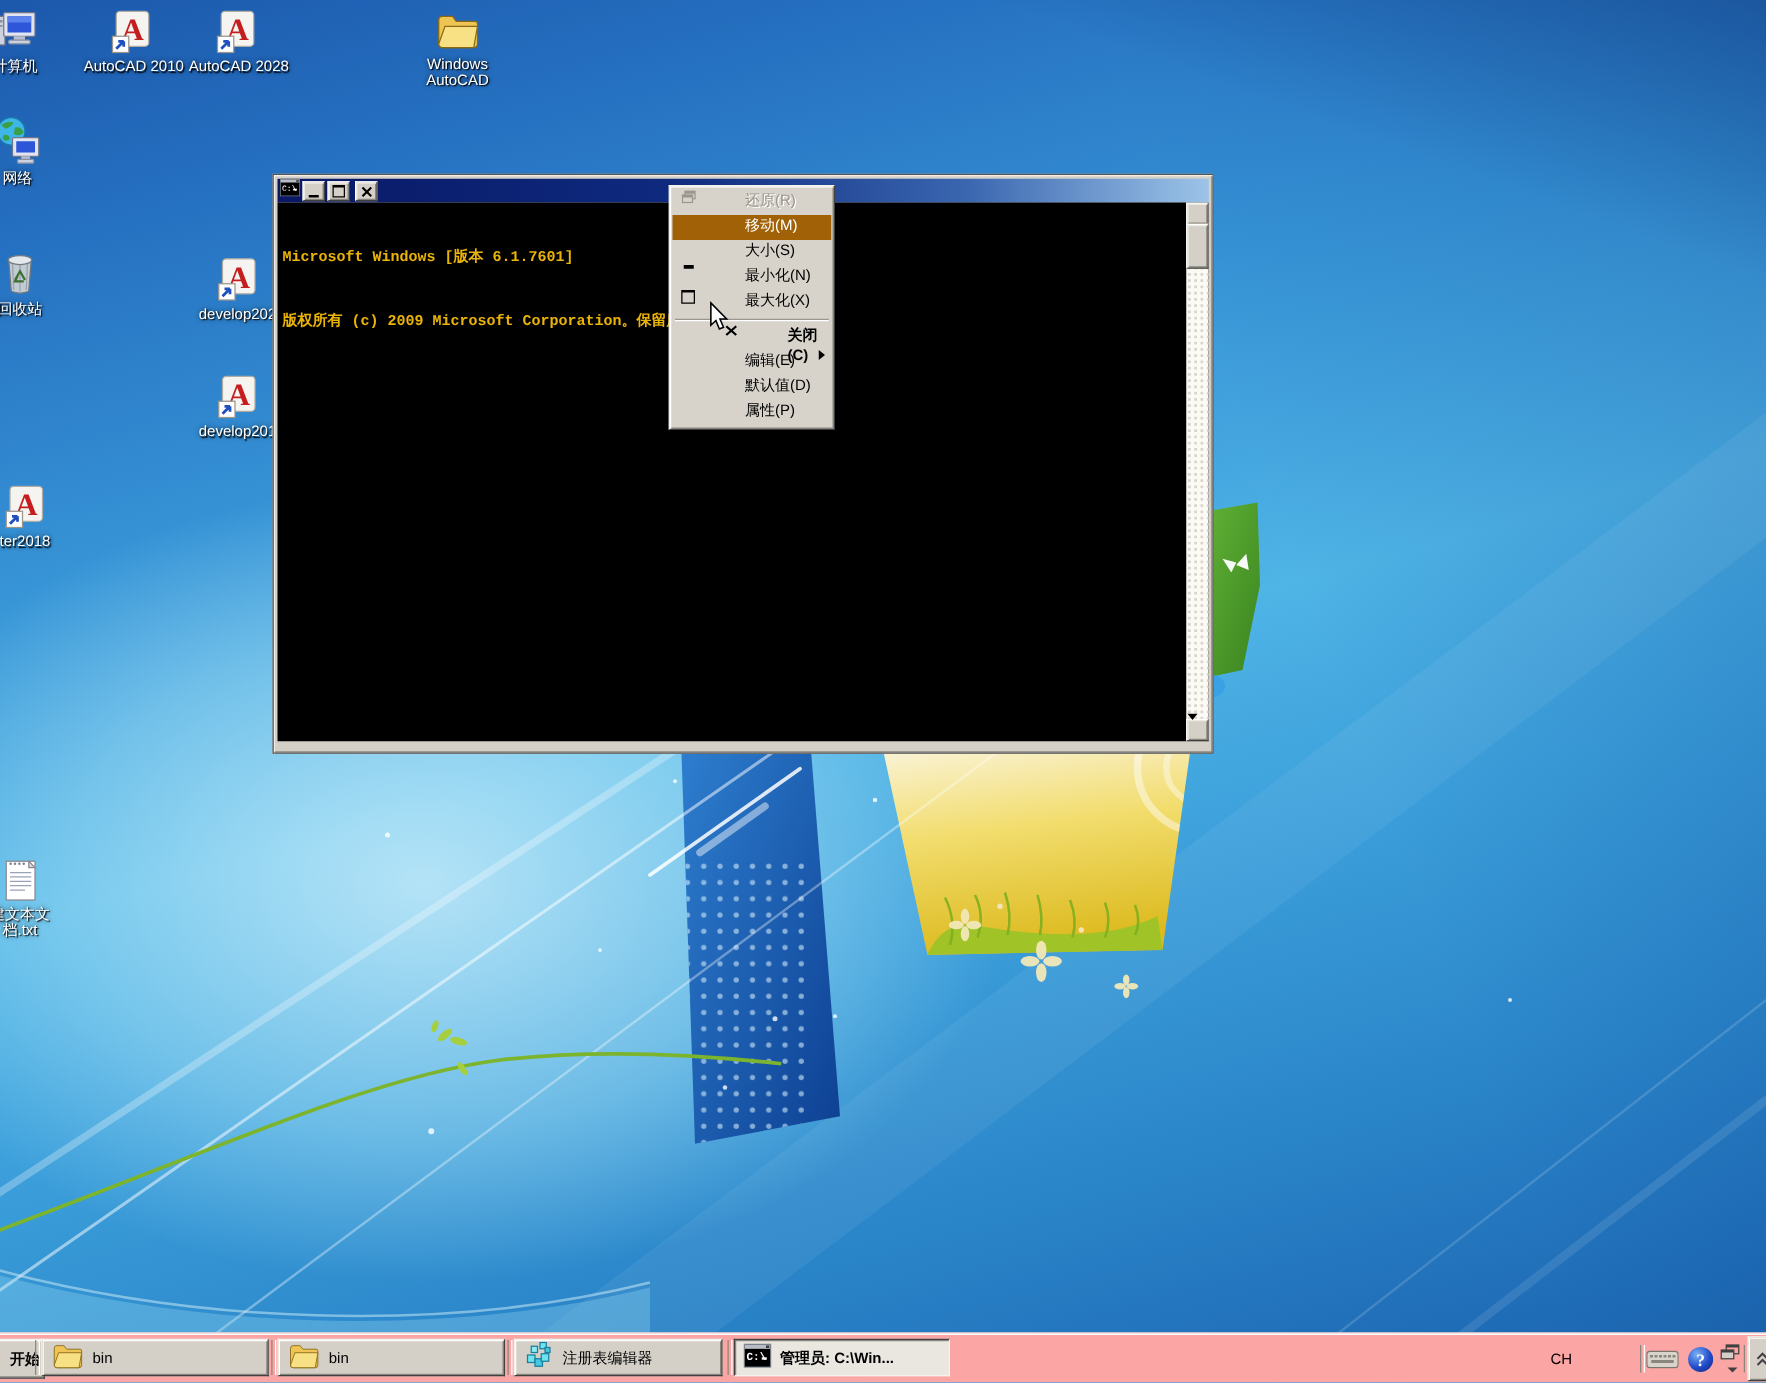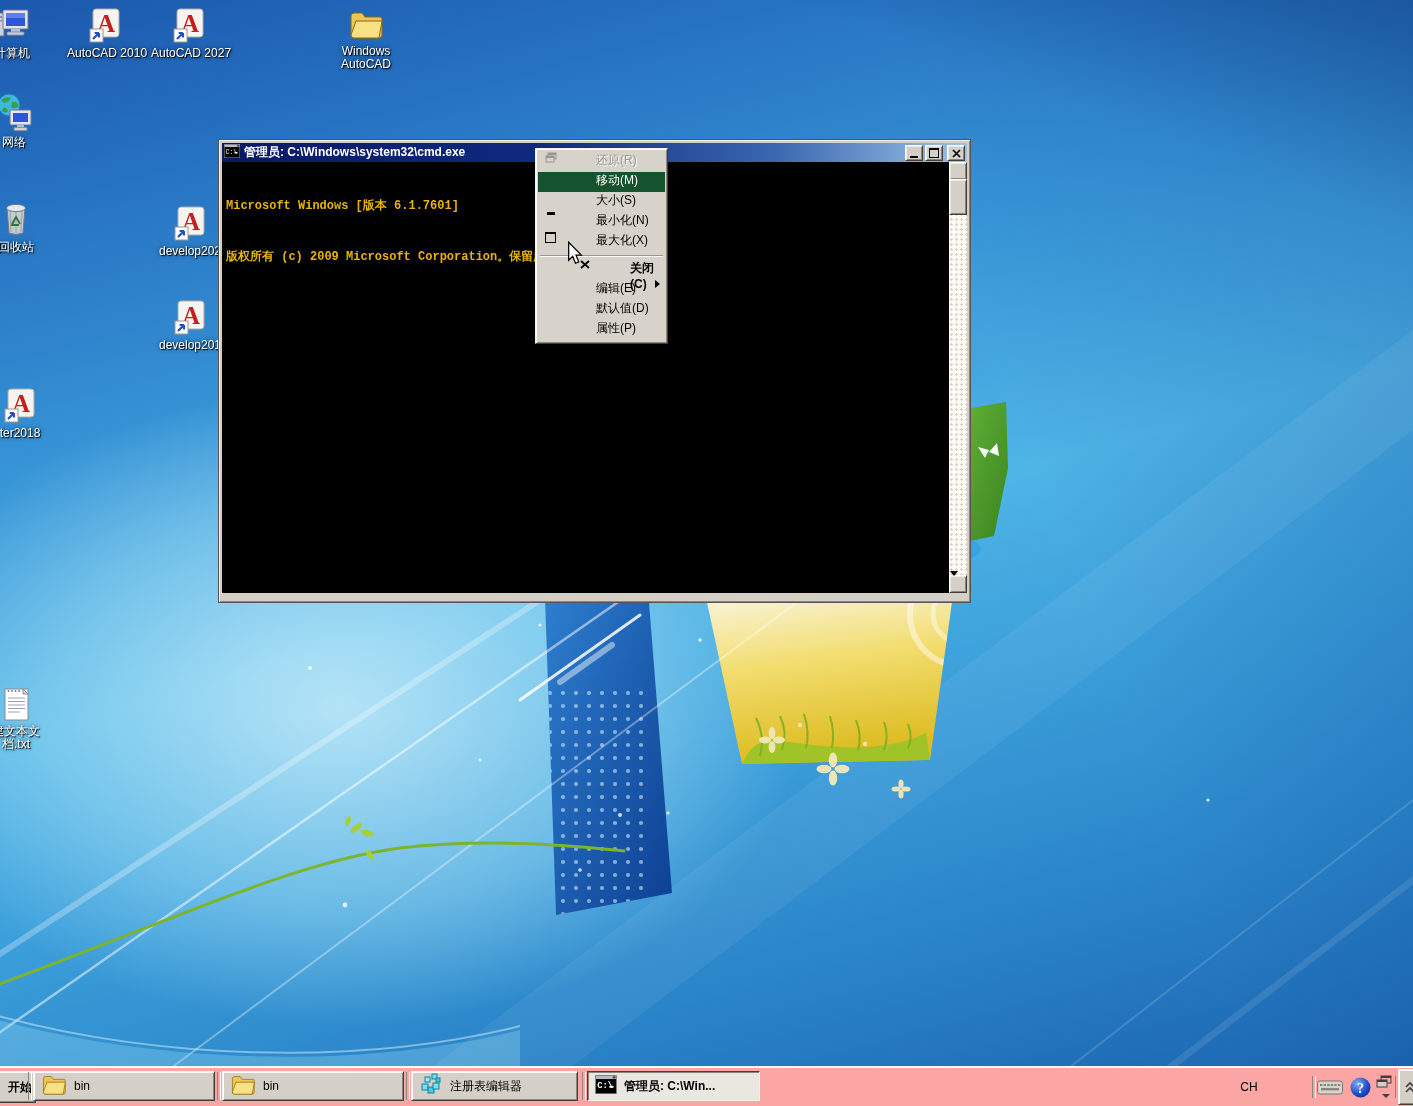--- a/index.html
+++ b/index.html
@@ -39,21 +39,21 @@
   .arrow-down{width:0;height:0;margin:6px auto 0;border-left:4px solid transparent;border-right:4px solid transparent;border-top:5px solid #000;}
   #sb-thumb{position:absolute;left:0;top:17px;width:16px;height:34px;background:#d4d0c8;
     border:1px solid;border-color:#fff #404040 #404040 #fff;box-shadow:inset 1px 1px 0 #ece9e2,inset -1px -1px 0 #8a867e;}
   
   #sysmenu{position:absolute;left:535px;top:148px;width:127px;z-index:20;background:#d7d3cb;
     border:1px solid;border-color:#f4f1eb #404040 #404040 #f4f1eb;
     box-shadow:inset 1px 1px 0 #fff,inset -1px -1px 0 #8a867e;padding:3px 2px;font-size:12px;color:#000;}
   .menu-item{height:20px;display:flex;align-items:flex-start;position:relative;padding-left:3px;gap:36px;}
   .mi-icon{width:19px;display:flex;justify-content:center;align-items:center;flex:0 0 19px;}
   .menu-item.disabled{color:#9a968e;text-shadow:1px 1px 0 #fff;}
-  .menu-item.sel{background:#14532d;color:#fff;}
+  .menu-item.sel{background:#a16207;color:#fff;}
   .menu-item.boldtxt{font-weight:bold;margin-left:34px;}
   .mi-arrow{position:absolute;right:5px;width:0;height:0;border-top:4px solid transparent;border-bottom:4px solid transparent;border-left:5px solid #000;}
   .menu-sep{height:0;border-top:1px solid #9a968e;border-bottom:1px solid #fff;margin:3px 2px;}
   
   #taskbar{position:absolute;left:0;right:0;bottom:0;height:39px;background:#fca5a5;z-index:40;
     border-top:1px solid #f6f4ee;box-shadow:inset 0 1px 0 #fff;}
   .raised{background:#d4d0c8;border:1px solid;border-color:#f4f2ec #404040 #404040 #f4f2ec;
     box-shadow:inset 1px 1px 0 #fff,inset -1px -1px 0 #8a867e;}
   #start-btn{position:absolute;left:-26px;top:4px;width:54px;height:30px;display:flex;align-items:center;justify-content:flex-end;
     padding:0 3px;font-weight:bold;font-size:12px;}
@@ -220,21 +220,21 @@
   <div class="icon-wrap" style="left:151px;top:8px;width:76px;">
     <span class="ic">
       <svg width="36" height="36" viewBox="0 0 36 36">
           <rect x="6" y="1" width="26" height="28" rx="3" fill="#f6f4f0" stroke="#b0aca4"></rect>
           <text x="19" y="24" font-size="25" font-weight="bold" fill="#c41e1e" text-anchor="middle" font-family="Liberation Serif,serif">A</text>
           <rect x="3" y="21" width="13" height="13" fill="#fff" stroke="#9a968e"></rect>
           <path d="M6,31 L12,25 M12,25 L7.6,25 M12,25 L12,29.4" stroke="#2050c0" stroke-width="2.2" fill="none"></path>
         </svg>
     </span>
     <div class="icon-label">
-        <div>AutoCAD 2027</div>
+        <div>AutoCAD 2028</div>
         <div></div>
       </div>
   </div>
 
   <div class="icon-wrap" style="left:328px;top:8px;width:76px;">
     <span class="ic">
       <svg width="36" height="34" viewBox="0 0 36 34">
           <path d="M3,8 Q3,5 6,5 L14,5 L17,9 L32,9 Q34,9 34,11 L34,27 Q34,30 31,30 L6,30 Q3,30 3,27 Z" fill="#eec454" stroke="#8a6914"></path>
           <path d="M3,27 L8,13 L34,13 L31,30 L6,30 Q3,30 3,27 Z" fill="#f8e084" stroke="#8a6914"></path>
         </svg>
@@ -352,21 +352,20 @@
     <div id="cmd-titlebar">
       <span>
         <svg width="16" height="14" viewBox="0 0 16 14">
             <rect x="0" y="0" width="16" height="14" fill="#000" stroke="#9098a0"></rect>
             <rect x="0.5" y="0.5" width="15" height="2.5" fill="#b8bcc4"></rect>
             <rect x="13" y="1" width="2" height="1.5" fill="#404040"></rect>
             <text x="1.5" y="9.5" font-size="6.5" fill="#fff" font-family="Liberation Mono,monospace">C:\</text>
             <rect x="10.5" y="8" width="3" height="1.4" fill="#fff"></rect>
           </svg>
       </span>
-      <span id="cmd-title">管理员: C:\Windows\system32\cmd.exe</span>
       <span class="tbtn">
           <span style="width:8px;height:2px;background:#000;margin-bottom:2px;"></span>
         </span>
       <span class="tbtn">
           <span style="width:8px;height:7px;border:1px solid #000;border-top-width:2px;margin-bottom:2px;"></span>
         </span>
       <span class="tbtn" style="margin-left:4px;">
           <svg width="9" height="9" style="margin-bottom:2px;">
             <path d="M1,1 L8,8 M8,1 L1,8" stroke="#000" stroke-width="1.7"></path>
           </svg>

